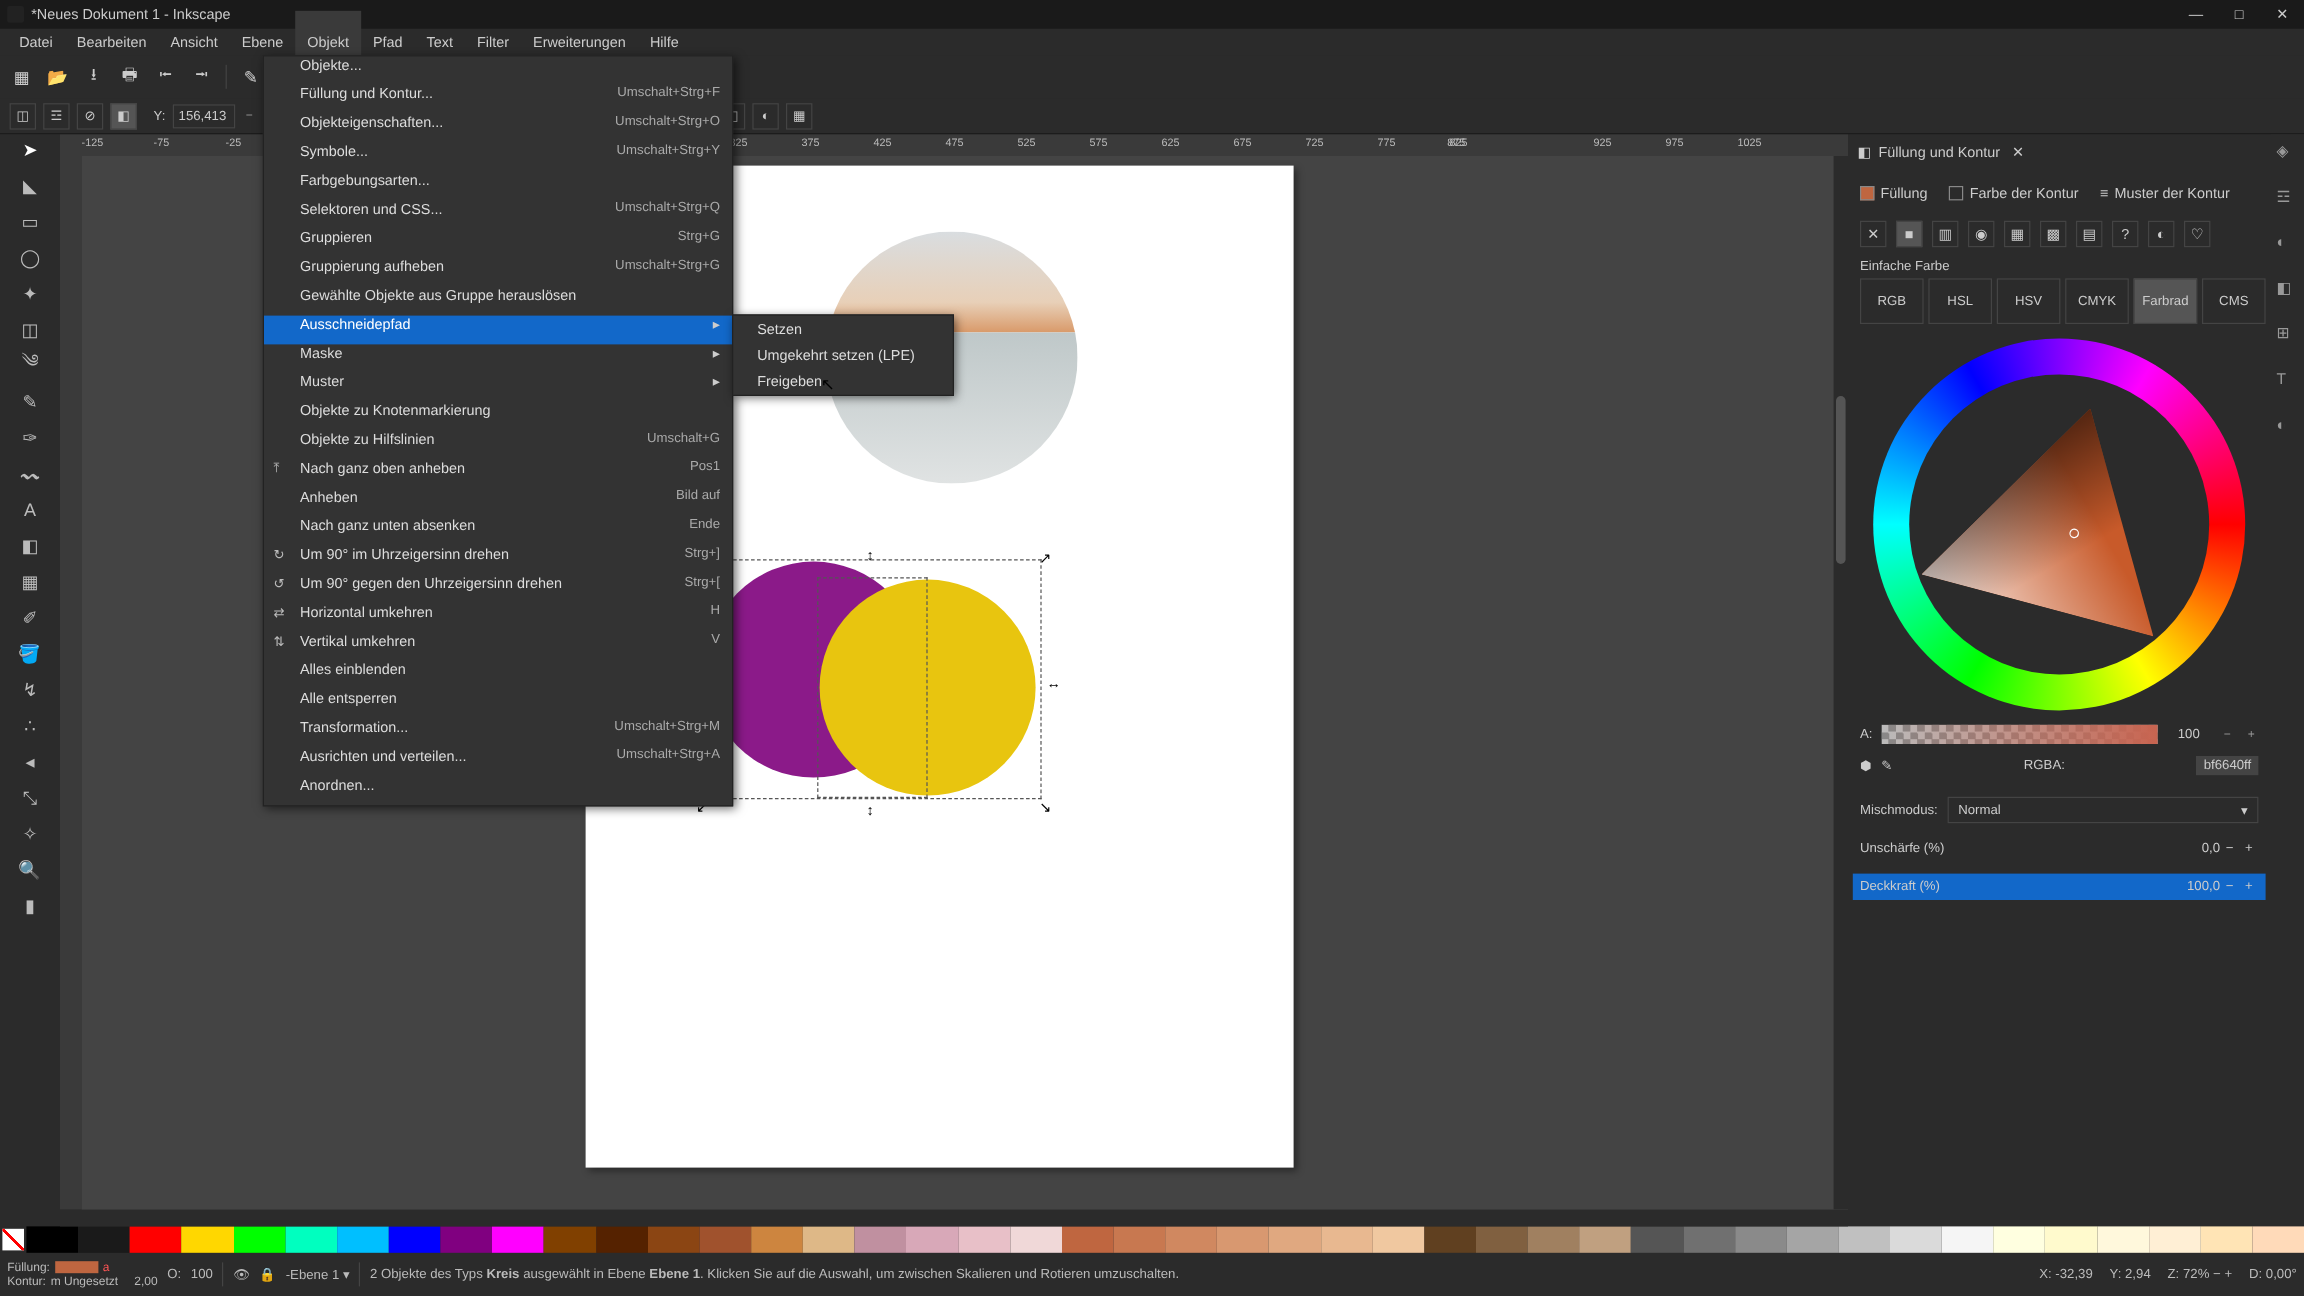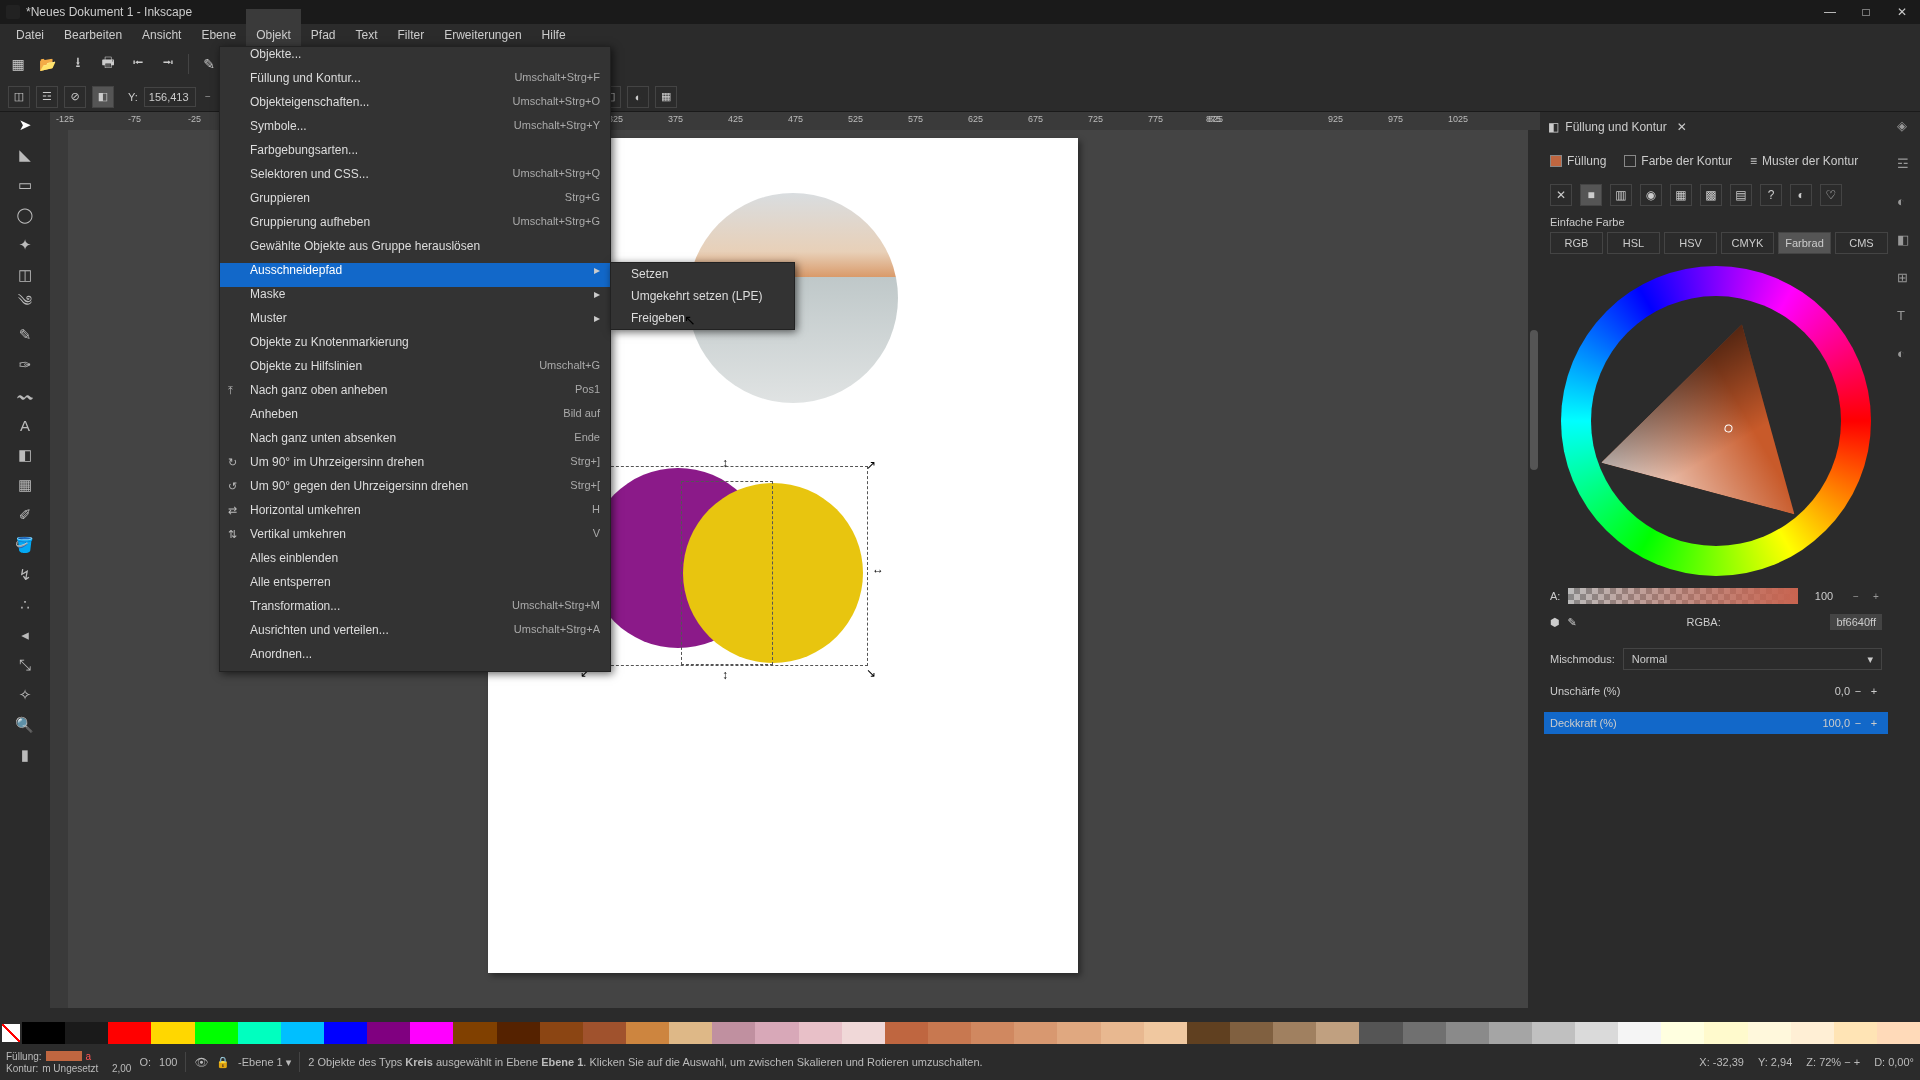--- a/index.html
+++ b/index.html
@@ -75,21 +75,21 @@
 .panel-tab { height:22px; display:flex; align-items:center; gap:6px; color:#ccc; font-size:12px; padding-left:4px; }
 .panel-tab .x { margin-left:4px; font-size:12px; }
 .fill-tabs { height:30px; display:flex; align-items:center; gap:18px; margin-top:8px; padding-left:6px; }
 .fill-tab { color:#ccc; font-size:12px; display:flex; align-items:center; gap:5px; }
 .fill-tab .sw { width:12px; height:12px; border:1px solid #888; }
 .paint-row { display:flex; gap:8px; margin-top:8px; padding-left:6px; }
 .pbtn { width:22px; height:22px; border:1px solid #444; display:flex; align-items:center; justify-content:center; color:#ccc; font-size:12px; }
 .pbtn.sel { background:#555; }
 .simple { color:#ccc; font-size:11px; margin:10px 0 4px 6px; }
 .mode-row { display:flex; gap:4px; padding-left:6px; }
-.mbtn { flex:1; height:22px; border:1px solid #444; color:#ccc; font-size:11px; display:flex; align-items:center; justify-content:center; }
+.mbtn { flex:1; height:38px; border:1px solid #444; color:#ccc; font-size:11px; display:flex; align-items:center; justify-content:center; }
 .mbtn.sel { background:#555; }
 .wheel-wrap { display:flex; justify-content:center; margin-top:12px; }
 .wheel { width:310px; height:310px; position:relative; }
 .ring { position:absolute; inset:0; border-radius:50%; background:conic-gradient(from 90deg,#ff0000,#ff8000,#ffff00,#80ff00,#00ff00,#00ff80,#00ffff,#0080ff,#0000ff,#8000ff,#ff00ff,#ff0080,#ff0000); }
 .ring::after { content:""; position:absolute; inset:30px; background:#2b2b2b; border-radius:50%; }
 .tri { position:absolute; left:55px; top:55px; width:200px; height:200px; background:linear-gradient(135deg,#000,rgba(0,0,0,0) 60%),linear-gradient(45deg,#fff,rgba(255,255,255,0) 60%),#c85a2a; clip-path:polygon(50% 0%,100% 85%,0% 85%); transform:rotate(15deg); }
 .tri .dot { position:absolute; left:110px; top:100px; width:8px; height:8px; border:1px solid #fff; border-radius:50%; }
 .alpha-row { display:flex; align-items:center; gap:8px; margin-top:10px; padding:0 6px; }
 .alpha-bar { flex:1; height:16px; background:repeating-conic-gradient(#888 0 25%,#bbb 0 50%) 0 0/12px 12px; position:relative; }
 .alpha-bar::after { content:""; position:absolute; inset:0; background:linear-gradient(90deg,rgba(200,100,80,0),rgba(200,100,80,1)); }
@@ -210,21 +210,21 @@
     <span class="tool">∴</span>
     <span class="tool">◂</span>
     <span class="tool">⤡</span>
     <span class="tool">✧</span>
     <span class="tool">🔍</span>
     <span class="tool">▮</span>
   </div>
 
   <div class="canvaswrap">
     <div class="rulerH" id="rulerH">
-        <span class="tick" style="left: 6px;">-125</span>
+        <span class="tick" style="left: 18px;">-125</span>
         <span class="tick" style="left: 78px;">-75</span>
         <span class="tick" style="left: 138px;">-25</span>
         <span class="tick" style="left: 198px;">25</span>
         <span class="tick" style="left: 258px;">75</span>
         <span class="tick" style="left: 318px;">125</span>
         <span class="tick" style="left: 378px;">175</span>
         <span class="tick" style="left: 438px;">225</span>
         <span class="tick" style="left: 498px;">275</span>
         <span class="tick" style="left: 558px;">325</span>
         <span class="tick" style="left: 618px;">375</span>

